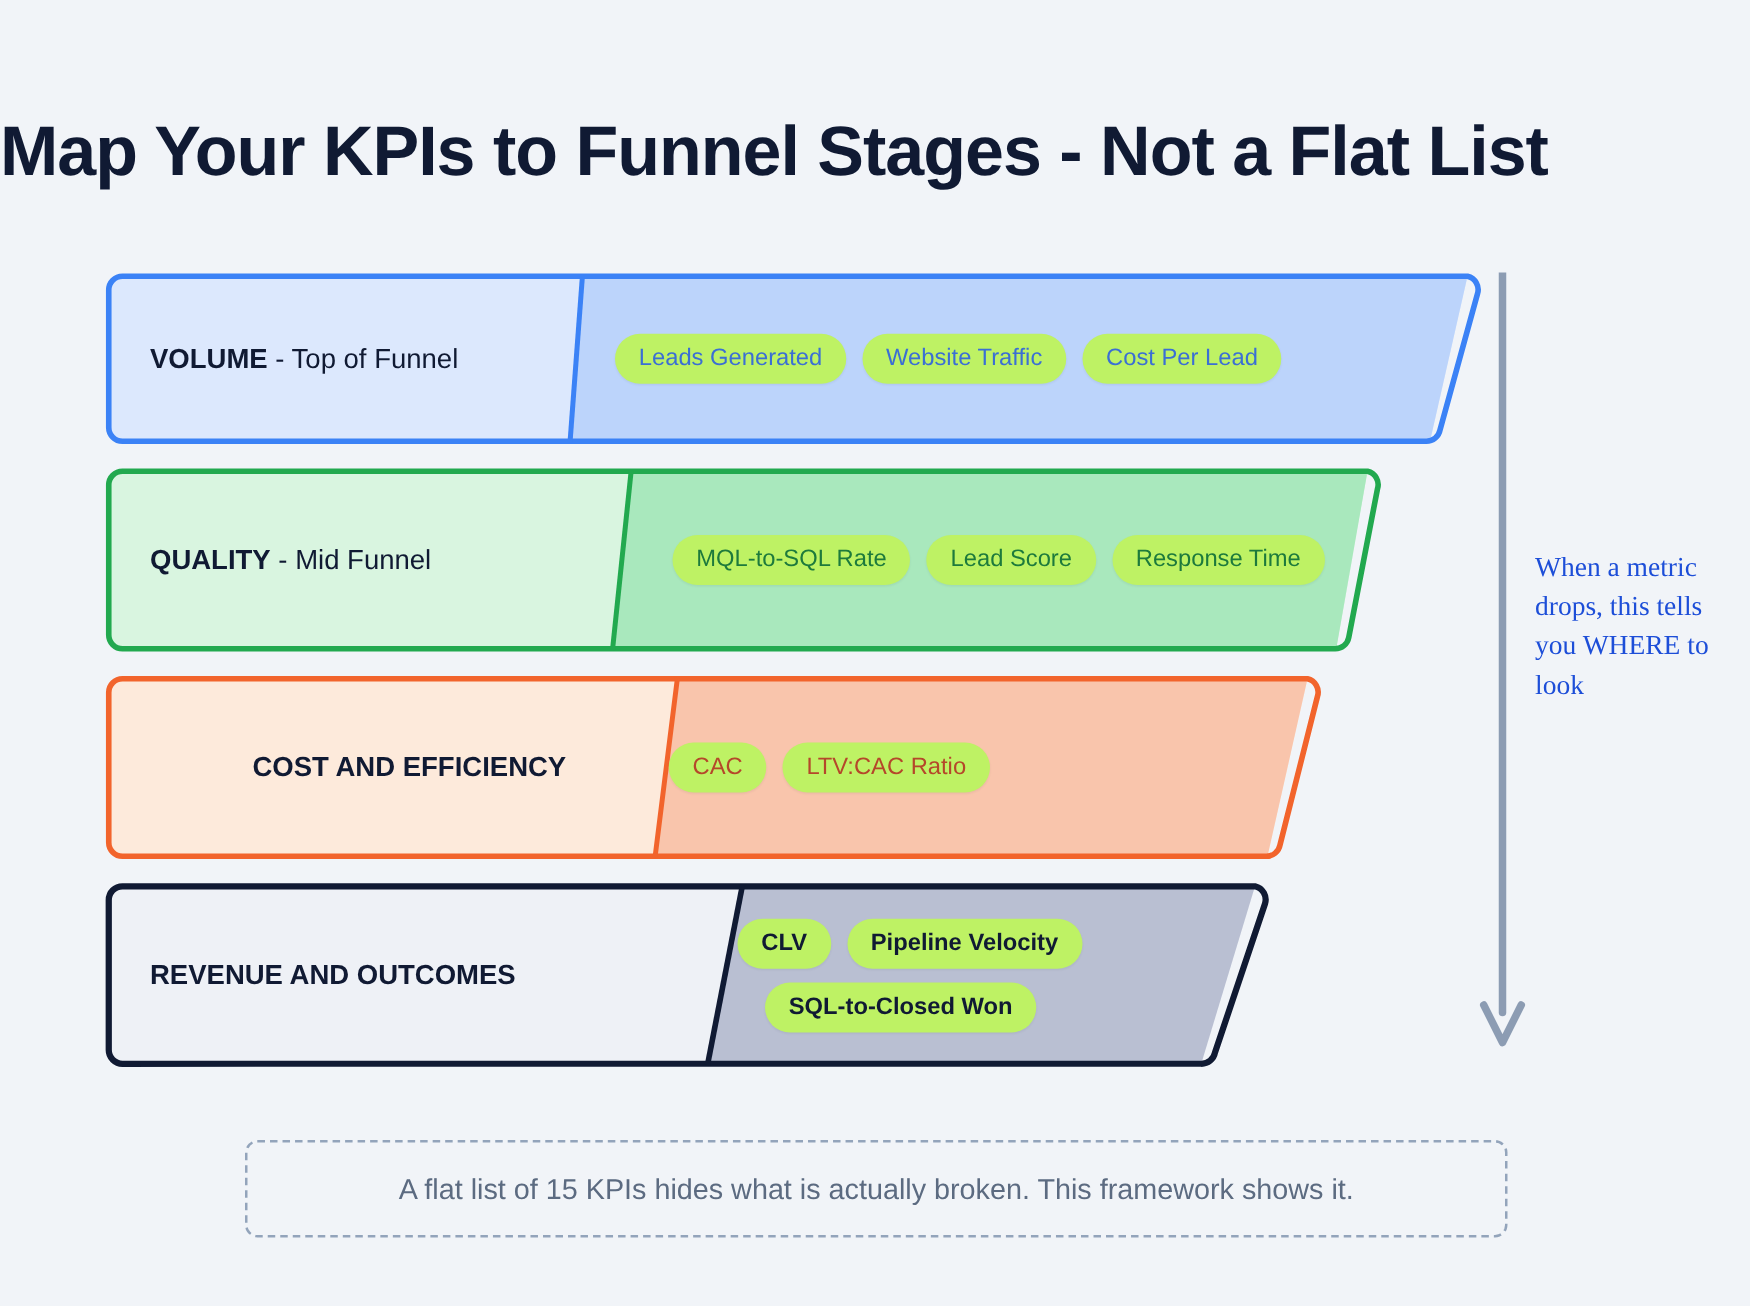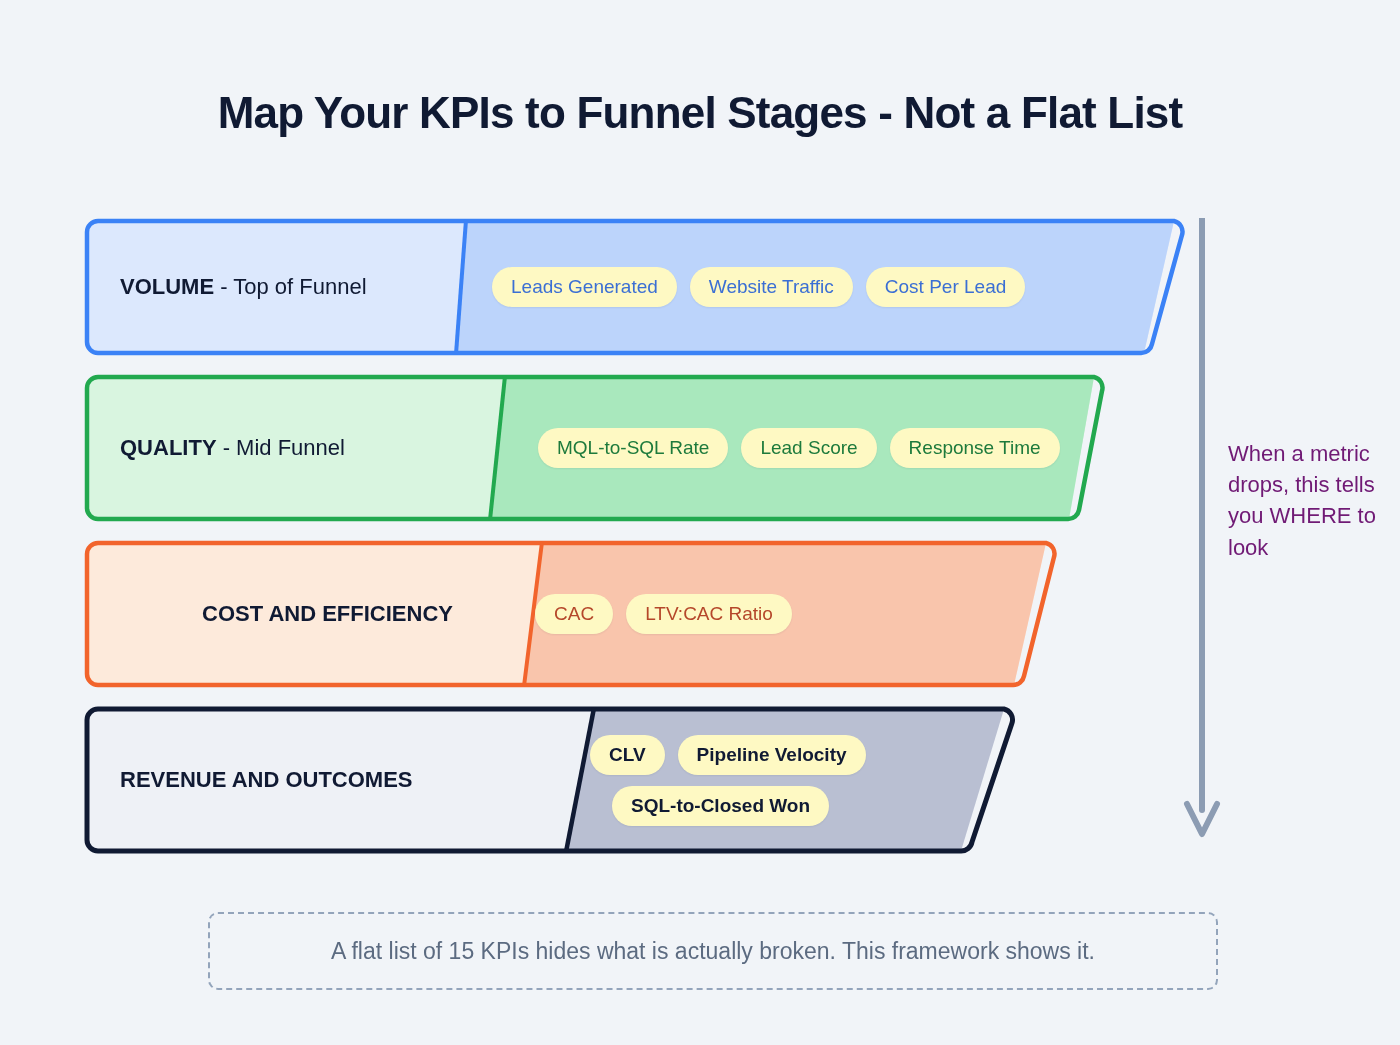--- a/index.html
+++ b/index.html
@@ -9,22 +9,21 @@
     font-family: "Liberation Sans", sans-serif;
     overflow: hidden;
   }
   #root { position: relative; width: 1400px; height: 1045px; }
 
   
   .title {
     position: absolute;
     left: 0; top: 88px;
     width: 1400px;
-    text-align: center;
-    font-size: 44px;
+    font-size: 56px;
     font-weight: bold;
     letter-spacing: -0.8px;
     color: #101a33;
   }
 
   
   .funnel { position: absolute; left: 84px; top: 218px; width: 1110px; }
 
   .band {
     position: relative;
@@ -46,21 +45,21 @@
   .band-label .strong { font-weight: bold; }
   .band-label .soft { font-weight: normal; }
 
   .pills {
     display: flex;
     flex-wrap: wrap;
     align-items: center;
     gap: 11px 13px;
   }
   .pill {
-    background: #fef9c3;
+    background: #bef264;
     border-radius: 999px;
     padding: 9px 19px;
     font-size: 19px;
     white-space: nowrap;
     box-shadow: 0 1px 2px rgba(16,26,51,.07);
   }
 
   
   .b1 { height: 138px; }
   .b2 { height: 148px; }
@@ -81,27 +80,28 @@
   .b4 .pills .row2 { margin-left: 22px; }
 
   
   .arrow-wrap { position: absolute; left: 1182px; top: 218px; }
   .side-note {
     position: absolute;
     left: 1228px; top: 438px;
     width: 150px;
     font-size: 22px;
     line-height: 1.42;
-    color: #701a75;
+    color: #1d4ed8;
+    font-family: Liberation Serif, serif;
   }
 
   
   .caption {
     position: absolute;
-    left: 208px; top: 912px;
+    left: 196px; top: 912px;
     width: 1010px; height: 78px;
     border: 2px dashed #93a4bb;
     border-radius: 10px;
     display: flex; align-items: center; justify-content: center;
     font-size: 23px;
     color: #5c6b81;
   }
 </style>
 </head>
 <body>

